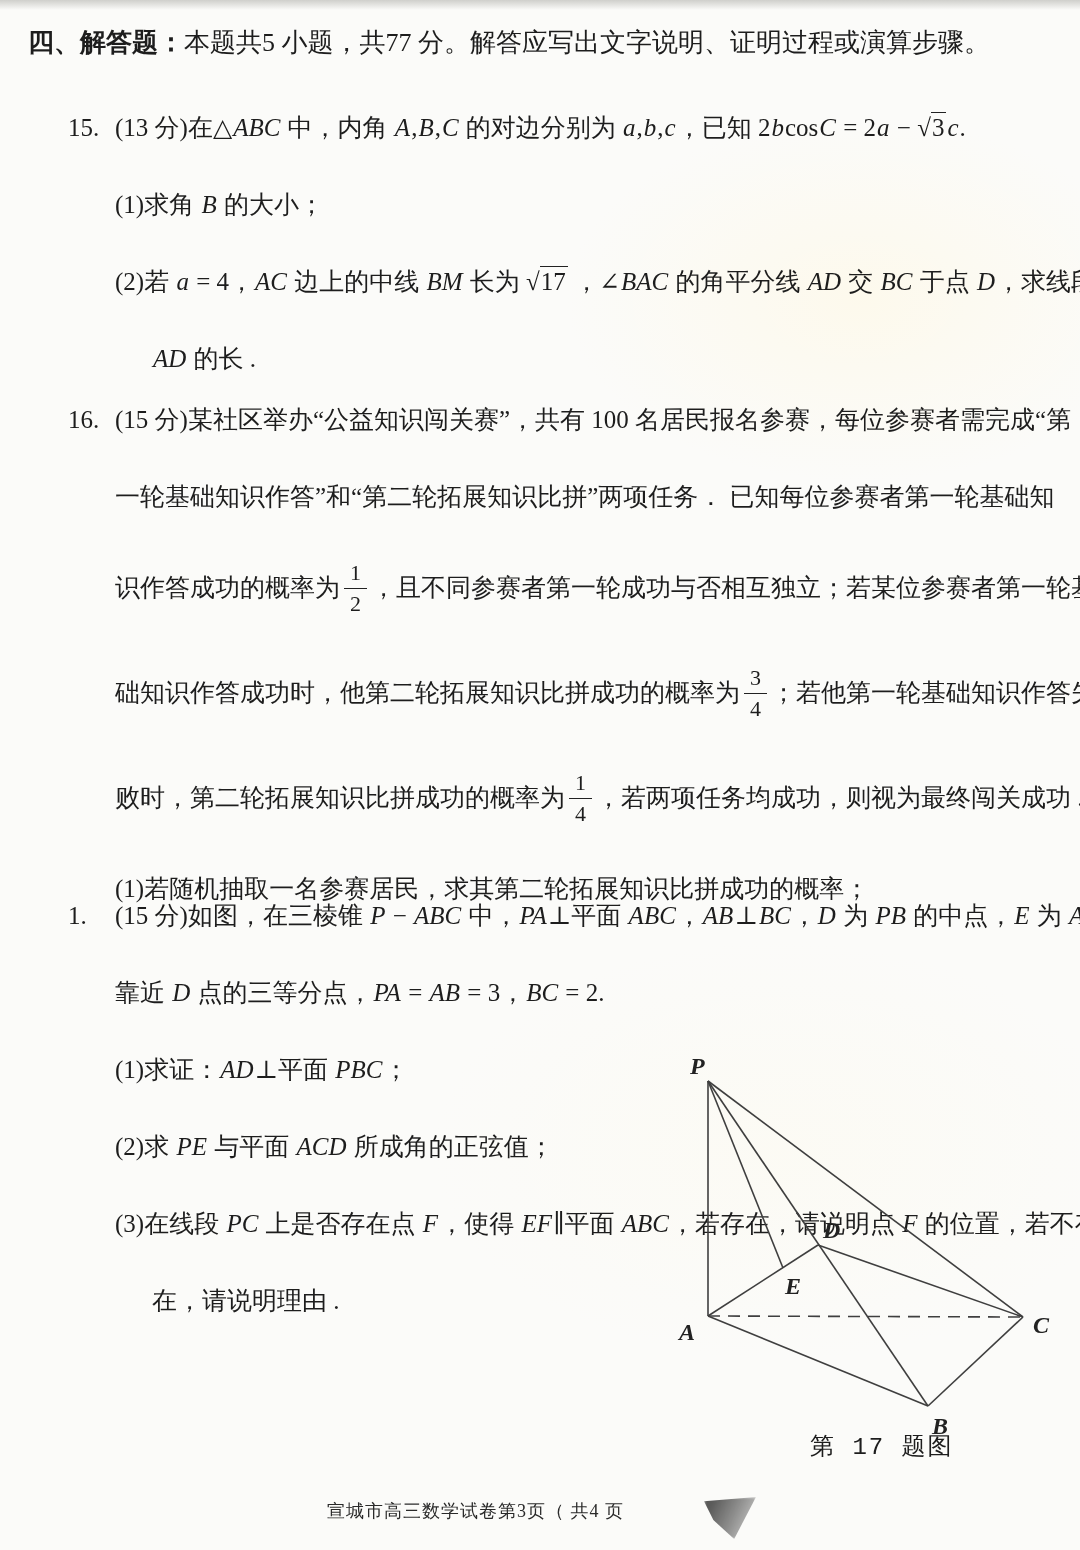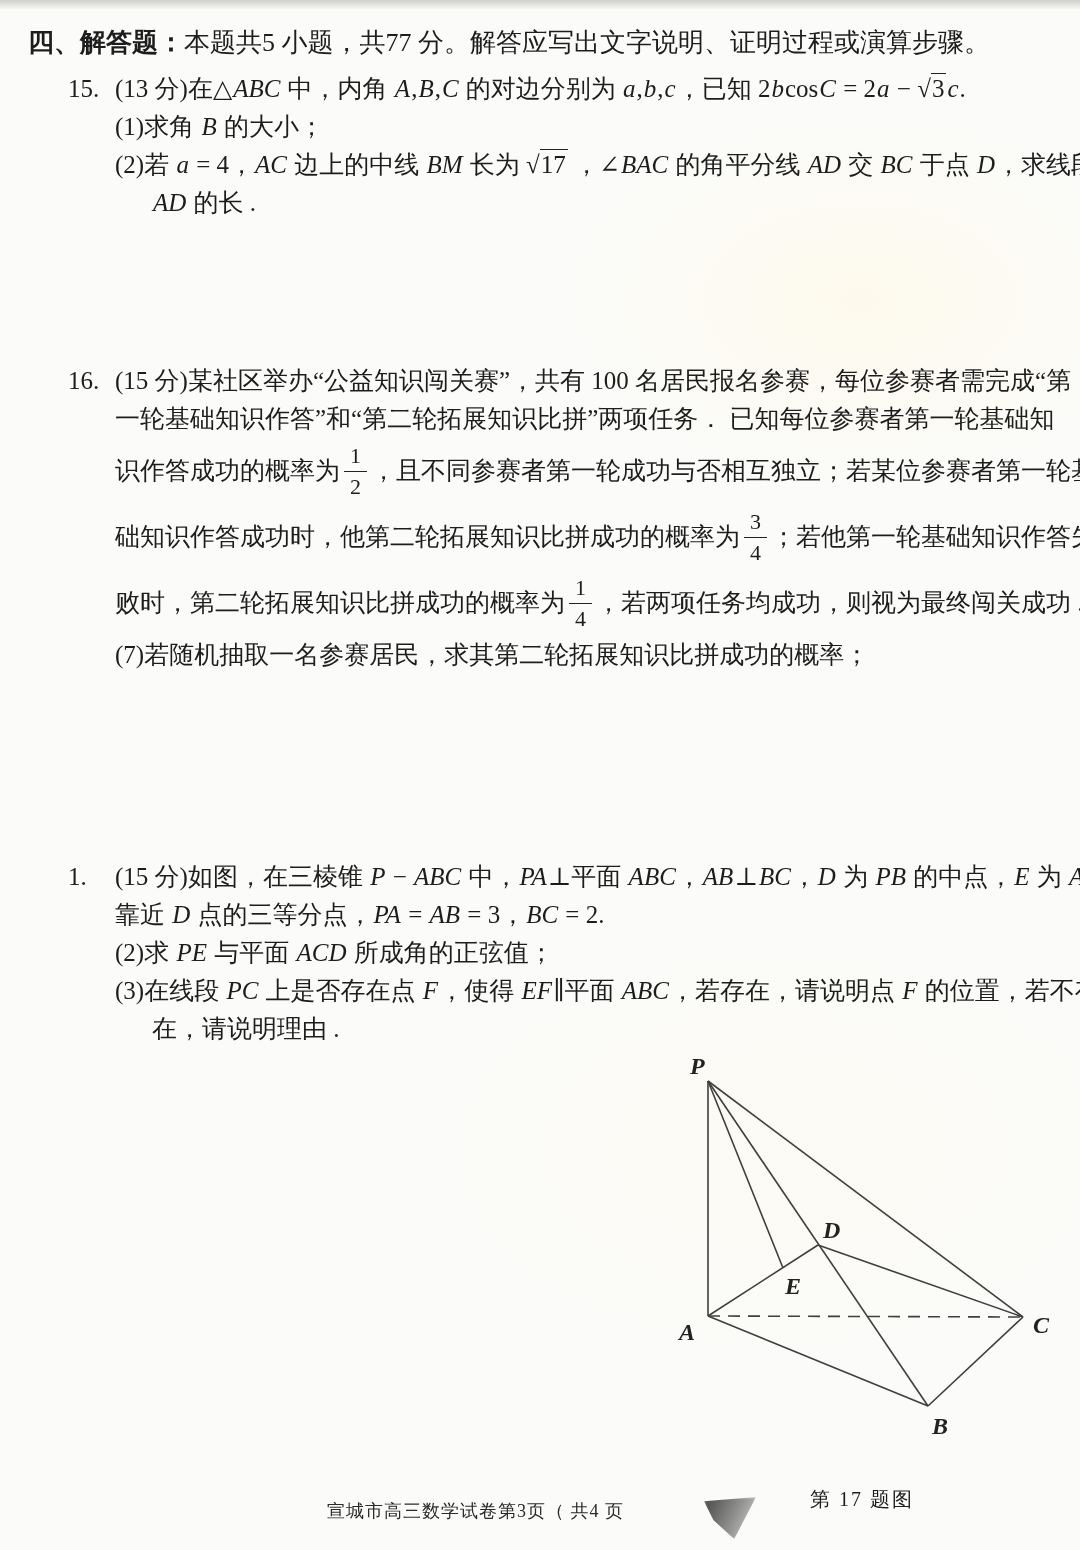--- a/index.html
+++ b/index.html
@@ -19,21 +19,21 @@
                radial-gradient(ellipse 500px 300px at 780px 1150px,rgba(253,250,238,.45),rgba(255,255,255,0) 70%);
   }
   .section-header{
     position:absolute;left:28px;top:26px;font-size:26px;line-height:34px;white-space:nowrap;
   }
   .section-header .hd-bold{font-weight:700;}
   .problem{position:absolute;left:68px;width:1000px;font-size:25px;}
   #p15{top:70px;}
   #p16{top:362px;}
   #p17{top:858px;}
-  .pline{line-height:38px;min-height:38px;white-space:nowrap;padding-left:47px;}
+  .pline{line-height:38px;min-height:38px;white-space:nowrap;padding-left:47px;margin-top:39px;}
   .pline.first{padding-left:0;}
   .pline.cont2{padding-left:84px;font-family:Liberation Serif, serif;}
   .pline.tall{line-height:66px;min-height:66px;}
   .pnum{display:inline-block;width:47px;}
   .m{font-style:italic;padding:0 1px;}
   .frac{
     display:inline-block;vertical-align:middle;text-align:center;
     font-size:22px;line-height:1;margin:0 4px;position:relative;top:-2px;
   }
   .frac .fn{display:block;border-bottom:1.6px solid #222;padding:1px 6px 4px;}
@@ -41,21 +41,21 @@
   .rad{white-space:nowrap;}
   .rad .rsign{font-style:normal;}
   .rad .radv{border-top:1.6px solid #222;padding:1px 2px 0 1px;}
   .figure-wrap{position:absolute;left:635px;top:1048px;width:450px;height:400px;}
   .figure-wrap svg{display:block;}
   .figure-wrap text{
     font-family:"Liberation Serif","DejaVu Serif",serif;
     font-style:italic;font-weight:600;font-size:24px;fill:#222;
   }
   .figure-caption{
-    position:absolute;left:810px;top:1486px;font-size:20px;letter-spacing:2px;white-space:nowrap;
+    position:absolute;left:810px;top:1430px;font-size:24px;letter-spacing:2px;white-space:nowrap;font-family:Liberation Mono, monospace;
   }
   .page-footer{
     position:absolute;left:327px;top:1499px;font-size:18px;letter-spacing:1px;white-space:nowrap;color:#2a2a2a;
   }
   .page-curl{
     position:absolute;left:704px;top:1497px;width:52px;height:42px;
     background:linear-gradient(115deg,#3e3e3e 15%,#7d7d7d 55%,#bdbdbd 90%);
     clip-path:polygon(0 10%,100% 0,58% 100%,18% 55%);
     filter:blur(1.6px);opacity:.85;
   }
@@ -75,25 +75,26 @@
     <div class="pline body">(1)求角 <span class="m">B</span> 的大小；</div>
     <div class="pline body">(2)若 <span class="m">a</span> = 4，<span class="m">AC</span> 边上的中线 <span class="m">BM</span> 长为 <span class="rad"><span class="rsign">√</span><span class="radv">17</span></span> ，∠<span class="m">BAC</span> 的角平分线 <span class="m">AD</span> 交 <span class="m">BC</span> 于点 <span class="m">D</span>，求线段</div>
     <div class="pline cont2"><span class="m">AD</span> 的长 .</div>
   </div>
 <div class="problem" id="p16">
     <div class="pline first"><span class="pnum">16.</span>(15 分)某社区举办“公益知识闯关赛”，共有 100 名居民报名参赛，每位参赛者需完成“第</div>
     <div class="pline body">一轮基础知识作答”和“第二轮拓展知识比拼”两项任务． 已知每位参赛者第一轮基础知</div>
     <div class="pline body tall">识作答成功的概率为<span class="frac"><span class="fn">1</span><span class="fd">2</span></span>，且不同参赛者第一轮成功与否相互独立；若某位参赛者第一轮基</div>
     <div class="pline body tall">础知识作答成功时，他第二轮拓展知识比拼成功的概率为<span class="frac"><span class="fn">3</span><span class="fd">4</span></span>；若他第一轮基础知识作答失</div>
     <div class="pline body tall">败时，第二轮拓展知识比拼成功的概率为<span class="frac"><span class="fn">1</span><span class="fd">4</span></span>，若两项任务均成功，则视为最终闯关成功 .</div>
-    <div class="pline body">(7)若随机抽取一名参赛居民，求其第二轮拓展知识比拼成功的概率；</div>
+    <div class="pline body">(1)若随机抽取一名参赛居民，求其第二轮拓展知识比拼成功的概率；</div>
   </div>
 <div class="problem" id="p17">
     <div class="pline first"><span class="pnum">1.</span>(15 分)如图，在三棱锥 <span class="m">P</span> − <span class="m">ABC</span> 中，<span class="m">PA</span>⊥平面 <span class="m">ABC</span>，<span class="m">AB</span>⊥<span class="m">BC</span>，<span class="m">D</span> 为 <span class="m">PB</span> 的中点，<span class="m">E</span> 为 <span class="m">AD</span> 上</div>
     <div class="pline body">靠近 <span class="m">D</span> 点的三等分点，<span class="m">PA</span> = <span class="m">AB</span> = 3，<span class="m">BC</span> = 2.</div>
+    <div class="pline body">(1)求证：<span class="m">AD</span>⊥平面 <span class="m">PBC</span>；</div>
     <div class="pline body">(2)求 <span class="m">PE</span> 与平面 <span class="m">ACD</span> 所成角的正弦值；</div>
     <div class="pline body">(3)在线段 <span class="m">PC</span> 上是否存在点 <span class="m">F</span>，使得 <span class="m">EF</span>∥平面 <span class="m">ABC</span>，若存在，请说明点 <span class="m">F</span> 的位置，若不存</div>
     <div class="pline cont2">在，请说明理由 .</div>
   </div>
 
 <div class="figure-wrap">
   <svg id="fig-svg" width="450" height="400" viewBox="0 0 450 400">
       <line x1="73" y1="33" x2="73" y2="268" stroke="#3f3f3f" stroke-width="1.6"></line>
       <line x1="73" y1="33" x2="293" y2="358" stroke="#3f3f3f" stroke-width="1.6"></line>
       <line x1="73" y1="33" x2="388" y2="269" stroke="#3f3f3f" stroke-width="1.6"></line>

